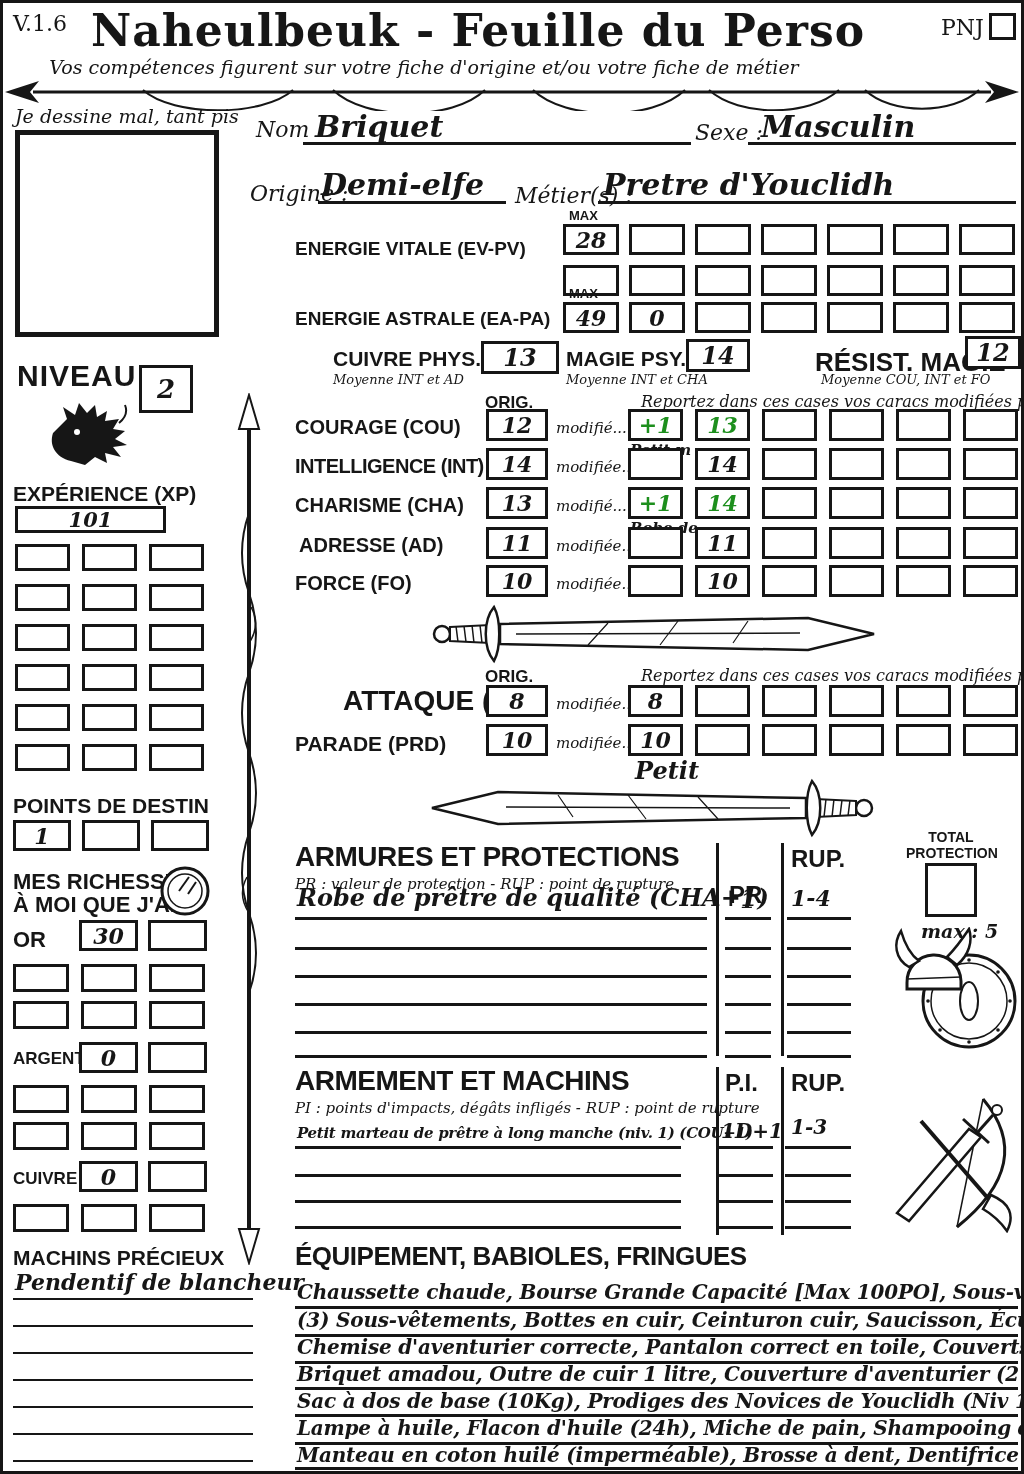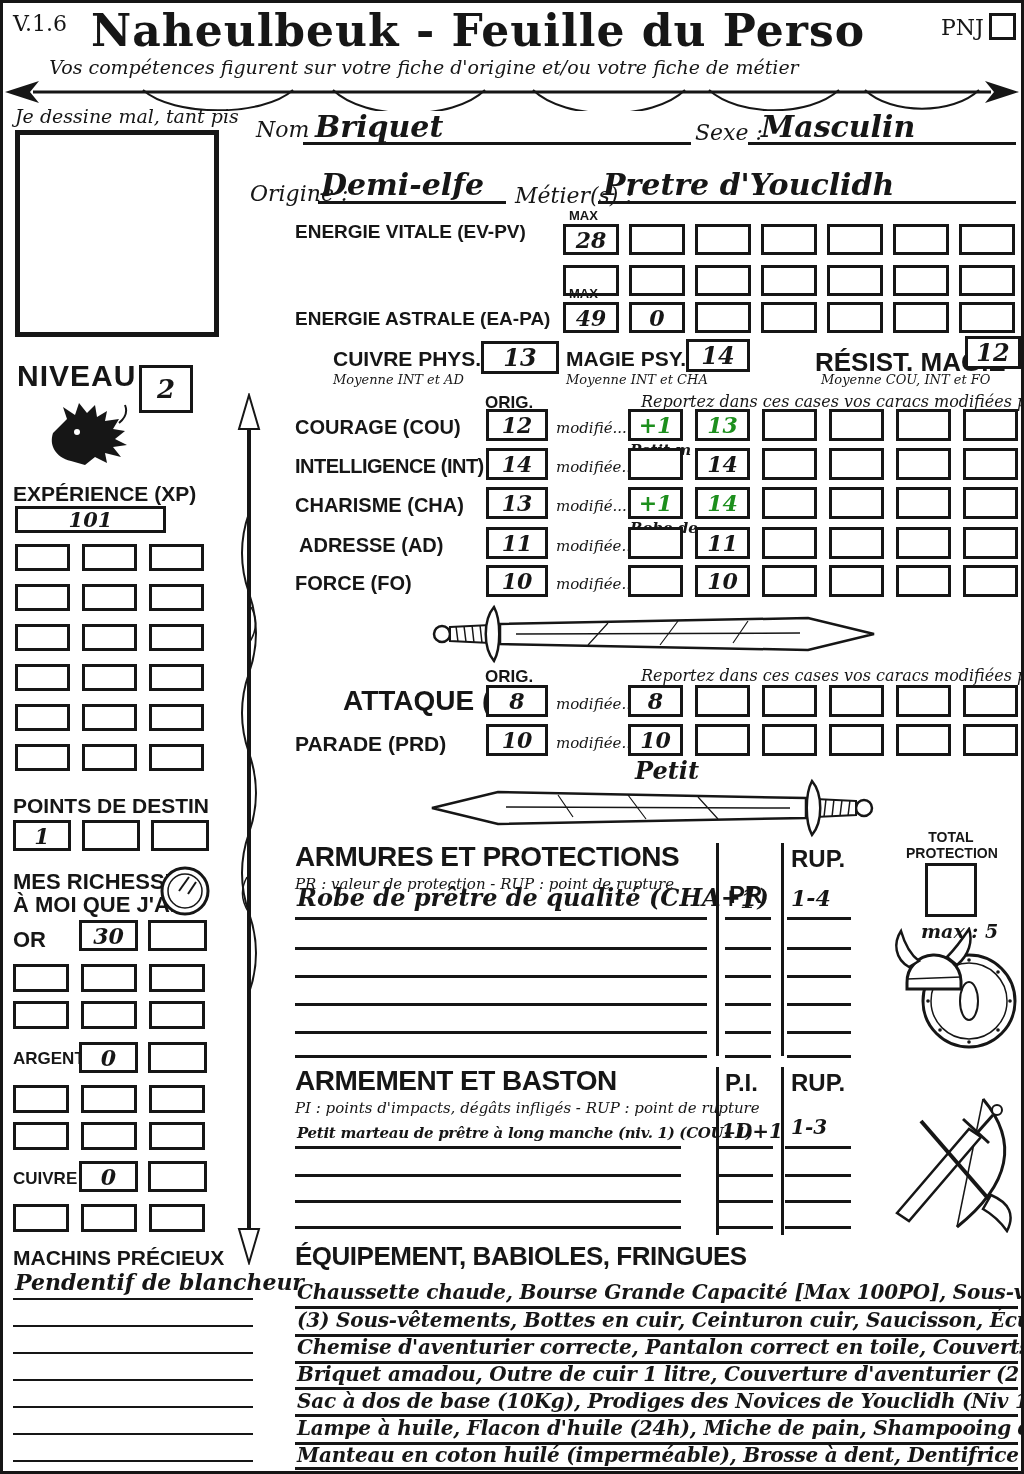--- a/index.html
+++ b/index.html
@@ -156,21 +156,21 @@
   <div class="ln" style="left:745px;top:139px;width:268px;"></div>
 
   <span class="abs scr" style="left:247px;top:178px;font-size:22px;">Origine :</span>
   <span class="abs hw" style="left:318px;top:164px;font-size:30px;">Demi-elfe</span>
   <div class="ln" style="left:315px;top:198px;width:188px;"></div>
   <span class="abs scr" style="left:512px;top:180px;font-size:22px;">Métier(s) :</span>
   <span class="abs hw" style="left:600px;top:164px;font-size:30px;">Pretre d'Youclidh</span>
   <div class="ln" style="left:595px;top:198px;width:418px;"></div>
 
   <span class="abs hd" style="left:566px;top:205px;font-size:13px;">MAX</span>
-  <span class="abs hd" style="left:292px;top:218px;font-size:19px;">ENERGIE VITALE (EV-PV)</span>
+  <span class="abs hd" style="left:292px;top:235px;font-size:19px;">ENERGIE VITALE (EV-PV)</span>
   <div class="b" style="left:560px;top:221px;width:56px;height:31px;">
     <span class="hw" style="font-size:22px;">28</span>
   </div>
   <div class="b" style="left:626px;top:221px;width:56px;height:31px;"></div>
   <div class="b" style="left:692px;top:221px;width:56px;height:31px;"></div>
   <div class="b" style="left:758px;top:221px;width:56px;height:31px;"></div>
   <div class="b" style="left:824px;top:221px;width:56px;height:31px;"></div>
   <div class="b" style="left:890px;top:221px;width:56px;height:31px;"></div>
   <div class="b" style="left:956px;top:221px;width:56px;height:31px;"></div>
   <div class="b" style="left:560px;top:262px;width:56px;height:31px;"></div>
@@ -390,21 +390,21 @@
     <circle cx="49" cy="103" r="1.8" fill="#161616"></circle>
       <circle cx="107" cy="103" r="1.8" fill="#161616"></circle>
     <path d="M16,56 A27,27 0 0 1 70,54 L70,62 L16,62 Z" fill="#fff" stroke="#161616" stroke-width="3"></path>
     <path d="M16,52 L70,50" stroke="#161616" stroke-width="1.5"></path>
     <path d="M18,40 C4,32 2,16 10,4 C14,18 20,28 28,34 Z" fill="#fff" stroke="#161616" stroke-width="2.5"></path>
     <path d="M66,38 C78,28 82,14 78,2 C70,14 62,24 56,30 Z" fill="#fff" stroke="#161616" stroke-width="2.5"></path>
   </svg>
 
   <div class="vln" style="left:713px;top:1064px;height:168px;"></div>
   <div class="vln" style="left:778px;top:1064px;height:168px;"></div>
-  <span class="abs hd" style="left:292px;top:1062px;font-size:28px;letter-spacing:-0.5px;">ARMEMENT ET BASTON</span>
+  <span class="abs hd" style="left:292px;top:1062px;font-size:28px;letter-spacing:-0.5px;">ARMEMENT ET MACHINS</span>
   <span class="abs scr" style="left:292px;top:1096px;font-size:15px;">PI : points d'impacts, dégâts infligés - RUP : point de rupture</span>
   <span class="abs hd" style="left:722px;top:1066px;font-size:24px;">P.I.</span>
   <span class="abs hd" style="left:788px;top:1066px;font-size:24px;">RUP.</span>
 
   <span class="abs hw" style="left:294px;top:1121px;font-size:15px;letter-spacing:-0.3px;">Petit marteau de prêtre à long manche (niv. 1) (COU+1)</span>
   <div class="ln" style="left:292px;top:1143px;width:386px;"></div>
   <span class="abs hw" style="left:718px;top:1116px;font-size:20px;">1D+1</span>
   <div class="ln" style="left:716px;top:1143px;width:54px;"></div>
   <span class="abs hw" style="left:788px;top:1112px;font-size:20px;">1-3</span>
   <div class="ln" style="left:782px;top:1143px;width:66px;"></div>

